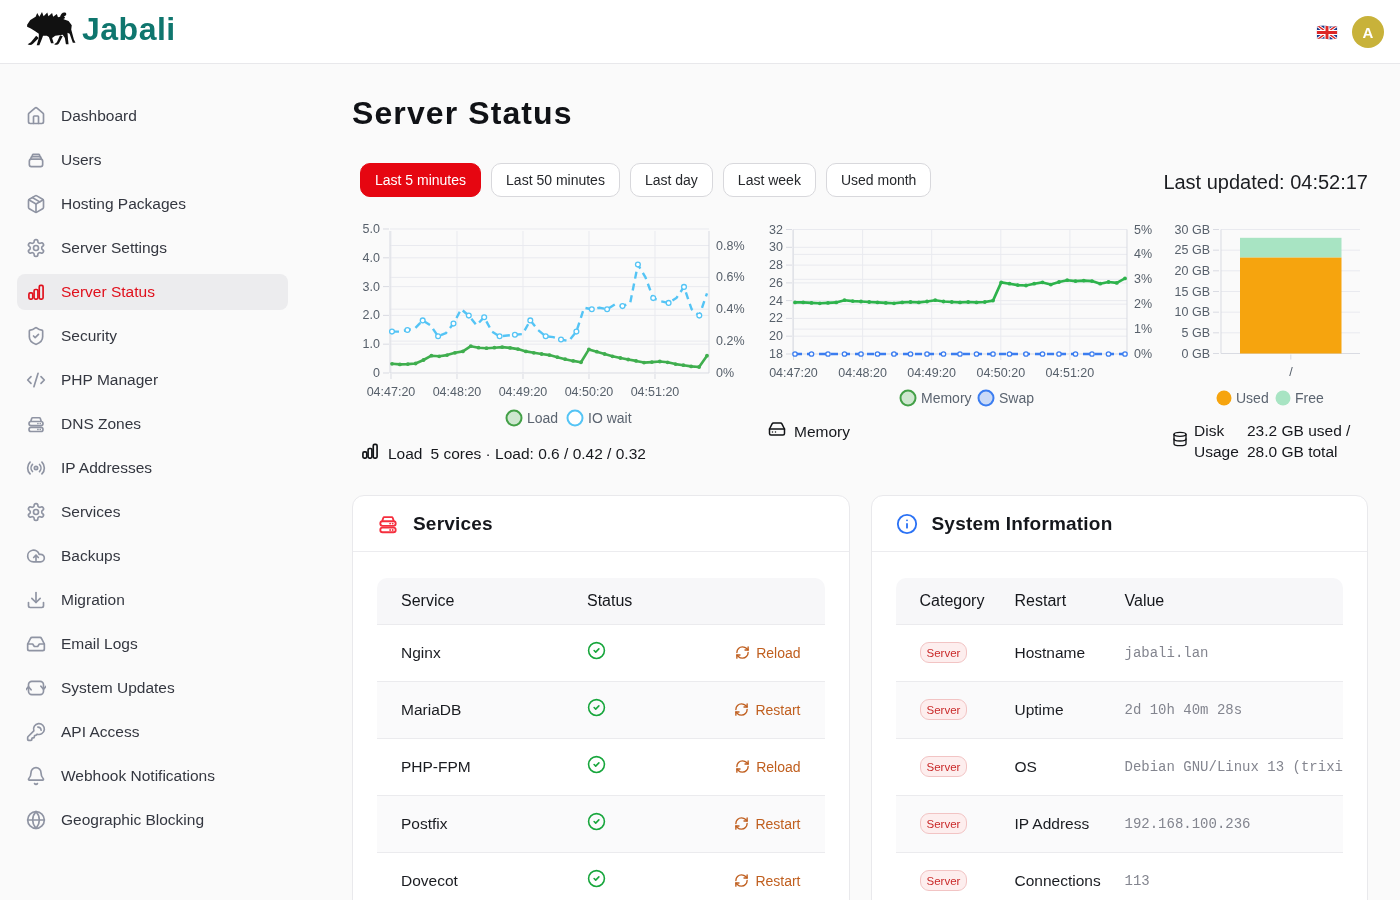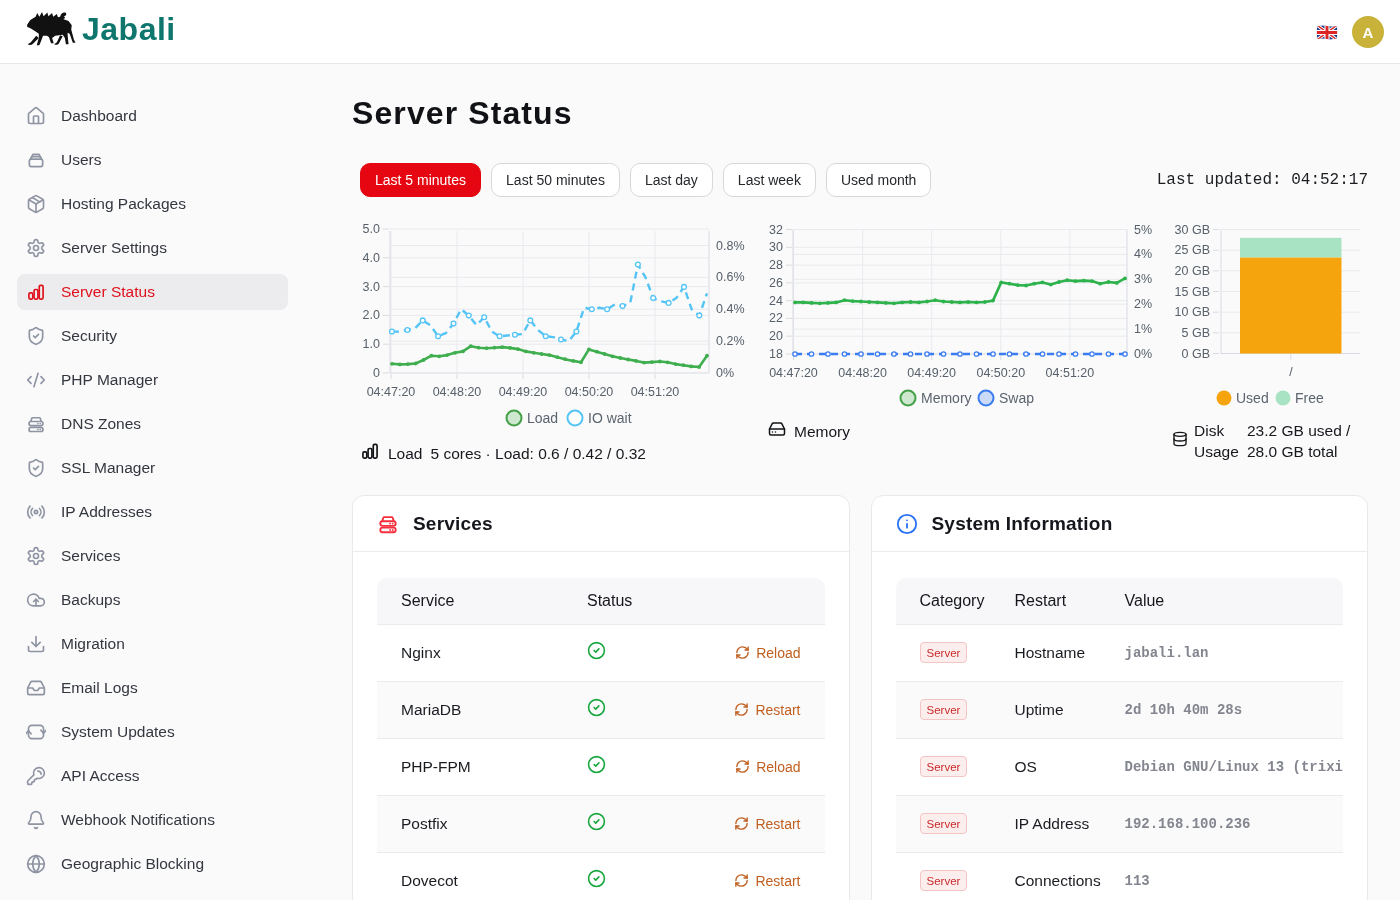--- a/index.html
+++ b/index.html
@@ -19,21 +19,21 @@
 .nav-item.active { background:#ececee; color:#e0101c; }
 .nav-item.active .nicon { color:#e0101c; }
 .nicon svg { width:100%; height:100%; display:block; }
 
 .main { position:absolute; left:320px; top:64px; width:1080px; padding:0 32px; }
 h1 { font-size:32px; letter-spacing:1.1px; font-weight:700; color:#101216; margin-top:27px; line-height:44px; }
 .btnrow { position:relative; margin-top:28px; height:34px;padding-left:8px; }
 .btns { display:flex; gap:10px; }
 .btn { height:34px; display:flex; align-items:center; padding:0 14px; border:1px solid #d8d8dc; border-radius:10px; background:#fff; font-size:14px; color:#26282c; }
 .btn.active { background:#e60611; border-color:#e60611; color:#fff; }
-.lastupd { position:absolute; right:0; top:8px; font-size:16px; color:#1b1d21;font-family:Liberation Mono, monospace; }
+.lastupd { position:absolute; right:0; top:8px; font-size:20px; color:#1b1d21; }
 .charts { position:relative; height:248px; margin-top:25px; }
 .charts-svg { position:absolute; left:0; top:0; }
 .stat { position:absolute; display:flex; align-items:center; gap:8px; font-size:15.5px; color:#16181d; line-height:21px; }
 .stat .sicon { flex:0 0 auto; }
 .stat1 { left:8px; top:219px; }
 .stat2 { left:416px; top:198px; }
 .stat3 { left:820px; top:198px; }
 .stat .dd2 { width:298px; }
 .stat3 { gap:6px; } .stat3 .dt { width:47px; }
 .stat3 .dd { width:116px; }
@@ -48,22 +48,22 @@
 th { background:#f7f7f9; text-align:left; font-size:16px; font-weight:400; color:#15171c; height:46px; padding:0; }
 td { height:57px; padding:0; border-top:1px solid #ebebee; font-size:15.5px; color:#1a1c21; }
 tr.alt td { background:#fafafb; }
 th.c1, td.c1 { padding-left:24px; }
 .srv-table col.c1 { width:210px; }
 .srv-table col.c3 { width:128px; }
 td.action { text-align:right; padding-right:24px; color:#c05f1f; font-size:14px; white-space:nowrap; }
 td.action svg { vertical-align:-2.5px; margin-right:6px; }
 .sys-table col.c1 { width:119px; }
 .sys-table col.c2 { width:110px; }
-.badge { display:inline-block; font-size:11.5px; color:#c92a2a; background:#fdeeee; border:1px solid #f2c4c4; border-radius:4px; padding:2.5px 6px; line-height:14px; }
-td.val { font-family:"Liberation Mono", monospace; font-size:14px; color:#83858f; white-space:nowrap; overflow:hidden;font-weight:bold; }
+.badge { display:inline-block; font-size:11.5px; color:#c92a2a; background:#fdeeee; border:1px solid #f2c4c4; border-radius:9px; padding:2.5px 6px; line-height:14px; }
+td.val { font-family:"Liberation Mono", monospace; font-size:14px; color:#83858f; white-space:nowrap; overflow:hidden; }
 .ckc { display:inline-block; vertical-align:middle; }
 </style>
 </head>
 <body>
 <div class="topbar">
   <div class="brand">
     <svg width="51" height="36" viewBox="0 0 96 68" preserveAspectRatio="none" style="position:absolute;left:25px;top:12px" xmlns="http://www.w3.org/2000/svg" fill="#111">
 <path d="M4 24 L10 15 L20 9 L23 2 L27 9 L32 0 L35 8 L42 1 L44 8 L51 2 L53 9 L60 4 L62 10 L66 9 C67 5 70 1 74 1 C78 1 79 5 76 7 L73 8 C76 9 76 13 72 13 L74 14 L82 17 L88 25 L87 33 L92 52 L95 58 L90 58 L84 41 L80 39 L81 52 L82 61 L77 61 L75 49 L71 43 L57 45 L51 49 L54 59 L49 59 L45 47 L41 45 L34 45 L31 53 L27 63 L22 63 L26 49 L26 41 L20 37 L11 31 L4 28 Z"></path>
 <path d="M26 49 L15 60 C12 63 8 63 5 61 L11 57 L21 45 Z"></path>
 <path d="M71 46 L64 59 C62 62 58 63 55 61 L60 57 L66 44 Z"></path>
@@ -140,26 +140,20 @@
         <svg viewBox="0 0 24 24" width="20" height="20" fill="none" stroke="currentColor" stroke-width="2" stroke-linecap="round" stroke-linejoin="round" xmlns="http://www.w3.org/2000/svg">
           <rect x="3.6" y="9" width="16.8" height="5" rx="2.5"></rect>
           <rect x="3.6" y="16" width="16.8" height="5" rx="2.5"></rect>
           <path d="M5.8 8.6l1-3.2c.17-.5.6-.9 1.2-.9h8c.6 0 1.03.4 1.2.9l1 3.2"></path>
           <path d="M14.3 11.5h.01"></path>
           <path d="M17.1 11.5h.01"></path>
           <path d="M14.3 18.5h.01"></path>
           <path d="M17.1 18.5h.01"></path>
         </svg>
       </span>DNS Zones</div>
-<div class="nav-item"><span class="nicon">
-        <svg viewBox="0 0 24 24" width="20" height="20" fill="none" stroke="currentColor" stroke-width="2" stroke-linecap="round" stroke-linejoin="round" xmlns="http://www.w3.org/2000/svg">
-          <path d="M20 13c0 5-3.5 7.5-7.66 8.95a1 1 0 0 1-.67-.01C7.5 20.5 4 18 4 13V6a1 1 0 0 1 1-1c2 0 4.5-1.2 6.24-2.72a1.17 1.17 0 0 1 1.52 0C14.51 3.81 17 5 19 5a1 1 0 0 1 1 1z"></path>
-          <path d="m9 12 2 2 4-4"></path>
-        </svg>
-      </span>SSL Manager</div>
 <div class="nav-item"><span class="nicon">
         <svg viewBox="0 0 24 24" width="20" height="20" fill="none" stroke="currentColor" stroke-width="2" stroke-linecap="round" stroke-linejoin="round" xmlns="http://www.w3.org/2000/svg">
           <path d="M4.9 19.1C1 15.2 1 8.8 4.9 4.9"></path>
           <path d="M7.8 16.2c-2.3-2.3-2.3-6.1 0-8.5"></path>
           <circle cx="12" cy="12" r="2"></circle>
           <path d="M16.2 7.8c2.3 2.3 2.3 6.1 0 8.5"></path>
           <path d="M19.1 4.9C23 8.8 23 15.2 19.1 19.1"></path>
         </svg>
       </span>IP Addresses</div>
 <div class="nav-item"><span class="nicon">

